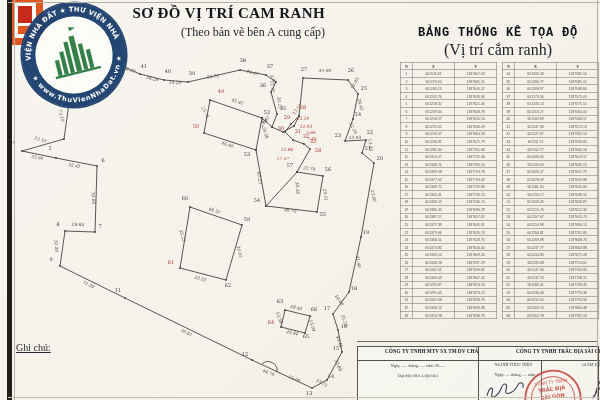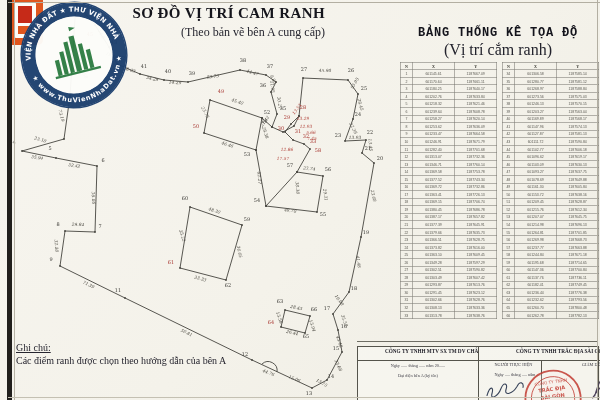--- a/index.html
+++ b/index.html
@@ -656,21 +656,20 @@
             <td>66</td>
             <td>601262.78</td>
             <td>1187782.13</td>
           </tr>
         </tbody>
       </table>
     </div>
 
   <div class="notes">
     <div class="notes-head">Ghi chú:</div>
-    <div class="note-line">Các điểm ranh được chọn theo hướng dẫn của bên A</div>
   </div>
 
   <div class="rule-above"></div>
   <div class="sig">
     <div class="sig-a">
       <div class="sig-head">
         <span class="m55b">CÔNG TY TNHH MTV SX TM DV CHÂU SÁO VIÊN</span>
       </div>
       <div class="sig-body">
         <span class="m50">Ngày ...... tháng ...... năm 20......</span>

